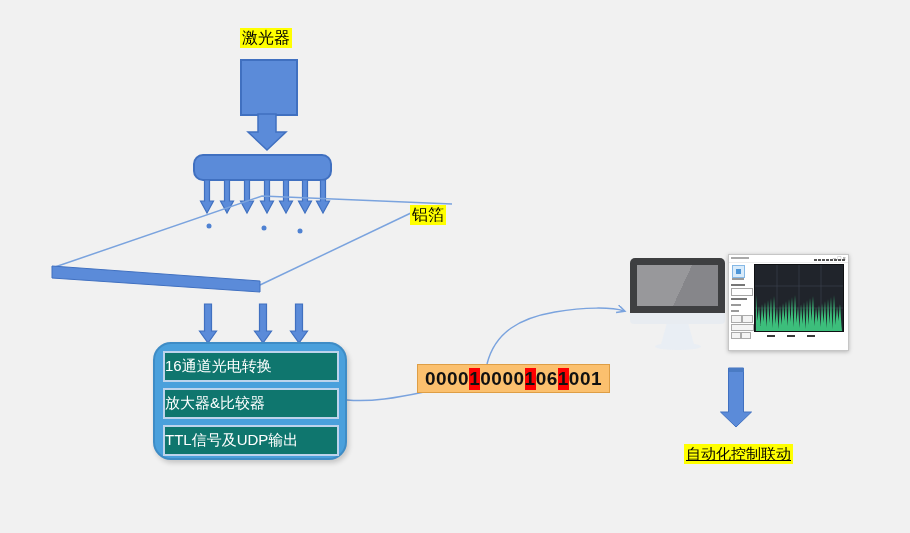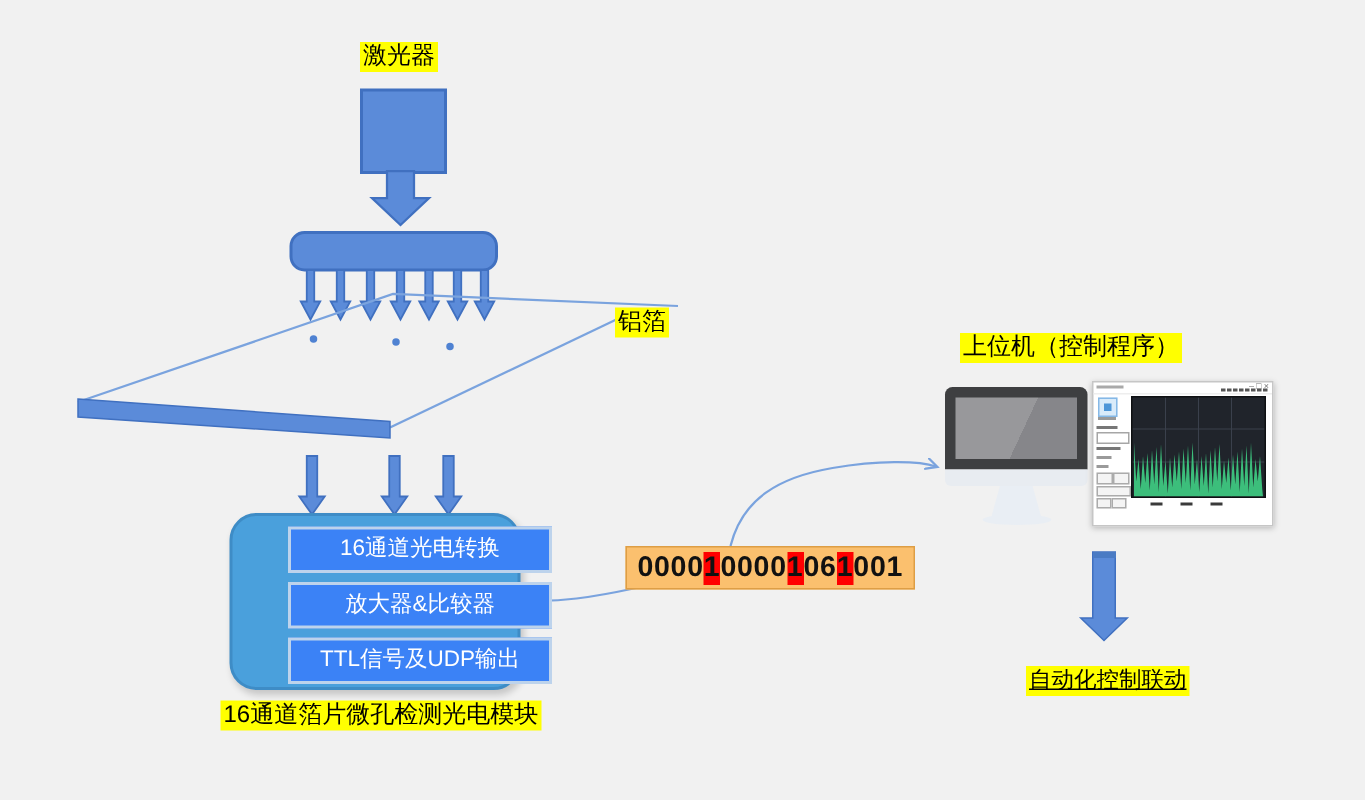--- a/index.html
+++ b/index.html
@@ -17,23 +17,23 @@
   }
 
   
   .module-box{
     position:absolute;left:153px;top:342px;width:194px;height:118px;
     background:#4AA0DC;border:2px solid #3E8CC6;border-radius:18px;
     box-shadow:2px 3px 5px rgba(0,0,0,.18);box-sizing:border-box;
   }
   .module-row{
     position:absolute;left:8px;width:172px;height:27px;
-    background:#3b82f6;border:2px solid #BDD3EC;
-    color:#fff;font-size:15px;line-height:26px;text-align:center;
-    white-space:nowrap;overflow:hidden;margin-left:29px;
+    background:#0f766e;border:2px solid #BDD3EC;
+    color:#fff;font-size:15px;line-height:26px;text-align:left;
+    white-space:nowrap;overflow:hidden;
   }
   .module-row.r1{top:7px;}
   .module-row.r2{top:44px;}
   .module-row.r3{top:81px;}
 
   
   .binary-box{
     position:absolute;left:417px;top:364px;width:191px;height:27px;
     background:#FBC06E;border:1px solid #DE9E45;
     display:flex;align-items:center;justify-content:center;
@@ -118,23 +118,21 @@
 
     <path d="M347,400 C372,402 396,398 424,392" fill="none" stroke="#7AA3DE" stroke-width="1.5"></path>
     <path d="M487,364 C495,332 520,318 555,312 C585,307 612,307 624,311" fill="none" stroke="#7AA3DE" stroke-width="1.5" marker-end="url(#arrowhead)"></path>
 
     <path d="M728.5,368 H743.5 V412 H751.5 L736,427 L720.5,412 H728.5 Z" fill="#5B8BD9" stroke="#4070C0" stroke-width="1"></path>
     <rect x="729" y="368" width="15" height="4" fill="#4A7BC4"></rect>
   </svg>
 
   <div class="ylabel" style="left:240px;top:28px;">激光器</div>
   <div class="ylabel" style="left:410px;top:205px;">铝箔</div>
-  <div class="ylabel" style="left:640px;top:222px;">上位机（控制程序）</div>
   <div class="ylabel" style="left:684px;top:444px;font-size:15px;text-decoration:underline;">自动化控制联动</div>
-  <div class="ylabel" style="left:147px;top:467px;">16通道箔片微孔检测光电模块</div>
 
   <div class="module-box">
     <div class="module-row r1">16通道光电转换</div>
     <div class="module-row r2">放大器&amp;比较器</div>
     <div class="module-row r3">TTL信号及UDP输出</div>
   </div>
 
   <div class="binary-box">
       <span>0000</span>
       <span class="hl">1</span>

